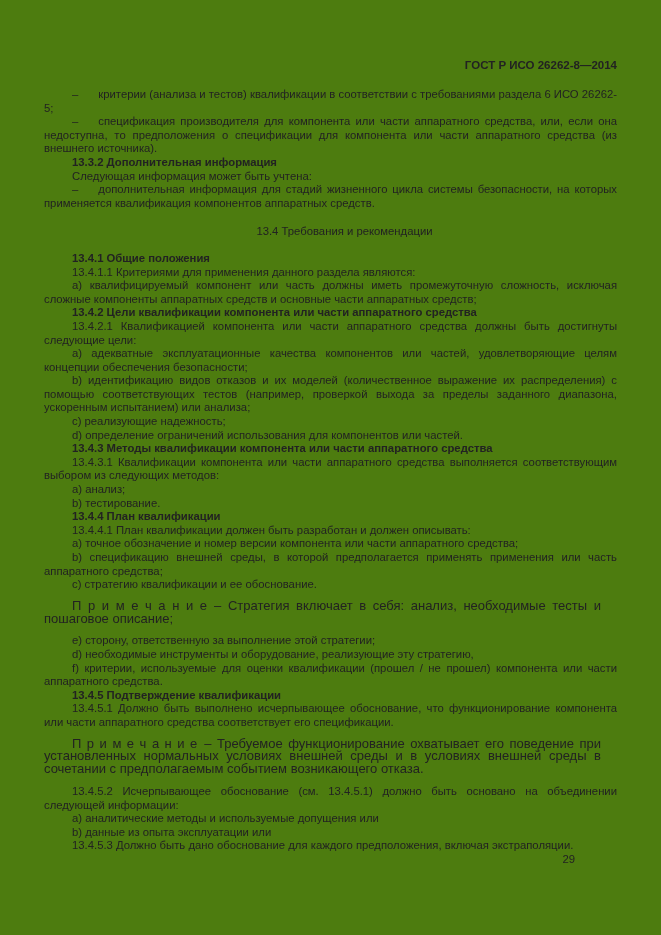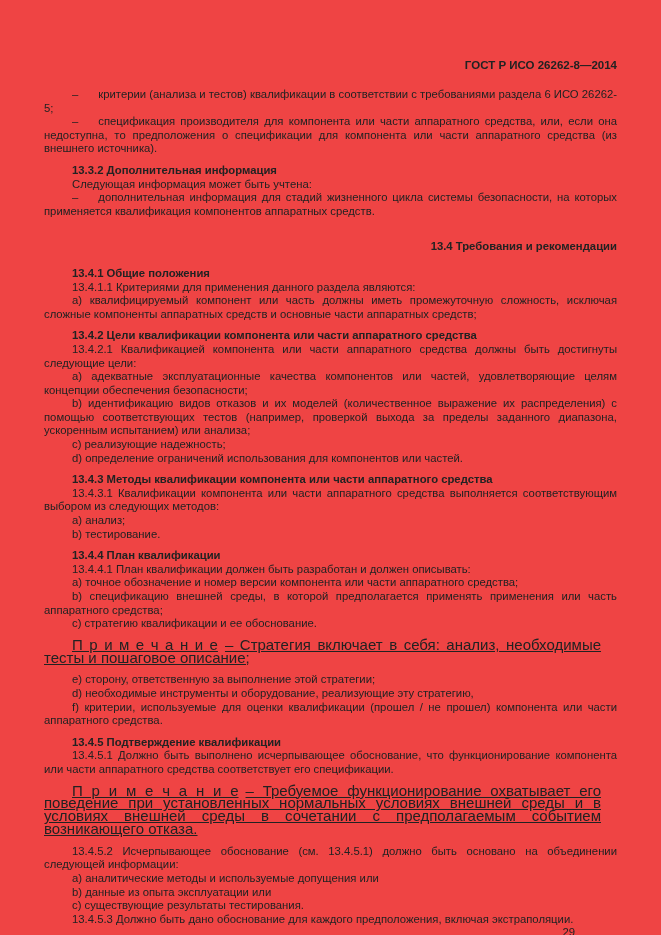--- a/index.html
+++ b/index.html
@@ -4,21 +4,21 @@
 <style>
   html, body {
     margin: 0;
     padding: 0;
     background: #ffffff;
   }
   .page {
     position: relative;
     width: 661px;
     height: 935px;
-    background: #ef4444;
+    background: #4d7c0f;
     box-sizing: border-box;
     padding: 58px 44px 0 44px;
     font-family: "Liberation Sans", sans-serif;
     color: #222222;
     overflow: hidden;
   }
   .running-header {
     text-align: right;
     font-size: 11.5px;
     font-weight: bold;
@@ -30,32 +30,30 @@
   .content p {
     margin: 0;
     font-size: 11.3px;
     line-height: 13.6px;
     text-align: justify;
     text-indent: 28px;
   }
   .content p.heading {
     font-weight: bold;
     text-align: left;
-    margin-top: 8px;
   }
   .content p.section {
-    font-weight: bold;
-    text-align: right;
-    margin: 22px 0 13px 0;
+    font-weight: normal;
+    text-align: center;
+    margin: 15px 0 13px 0;
   }
   .content p.note {
-    font-size: 15px;
+    font-size: 13px;
     line-height: 12.8px;
     margin: 8px 16px 9px 0;
-    text-decoration: underline;
   }
   .content p.dash > .marker {
     padding-right: 20px;
   }
   .content p.note > .marker {
     padding-right: 7px;
   }
   .page-number {
     text-align: right;
     font-size: 11.3px;
@@ -98,18 +96,17 @@
       <p class="note"><span class="marker">П р и м е ч а н и е</span><span>– Стратегия включает в себя: анализ, необходимые тесты и пошаговое описание;</span></p>
       <p class="body"><span>e) сторону, ответственную за выполнение этой стратегии;</span></p>
       <p class="body"><span>d) необходимые инструменты и оборудование, реализующие эту стратегию,</span></p>
       <p class="body"><span>f) критерии, используемые для оценки квалификации (прошел / не прошел) компонента или части аппаратного средства.</span></p>
       <p class="heading"><span>13.4.5 Подтверждение квалификации</span></p>
       <p class="body"><span>13.4.5.1 Должно быть выполнено исчерпывающее обоснование, что функционирование компонента или части аппаратного средства соответствует его спецификации.</span></p>
       <p class="note"><span class="marker">П р и м е ч а н и е</span><span>– Требуемое функционирование охватывает его поведение при установленных нормальных условиях внешней среды и в условиях внешней среды в сочетании с предполагаемым событием возникающего отказа.</span></p>
       <p class="body"><span>13.4.5.2 Исчерпывающее обоснование (см. 13.4.5.1) должно быть основано на объединении следующей информации:</span></p>
       <p class="body"><span>a) аналитические методы и используемые допущения или</span></p>
       <p class="body"><span>b) данные из опыта эксплуатации или</span></p>
-      <p class="body"><span>c) существующие результаты тестирования.</span></p>
       <p class="body"><span>13.4.5.3 Должно быть дано обоснование для каждого предположения, включая экстраполяции.</span></p>
     </div>
 
   <div class="page-number">29</div>
 </div>
 
 </body></html>

